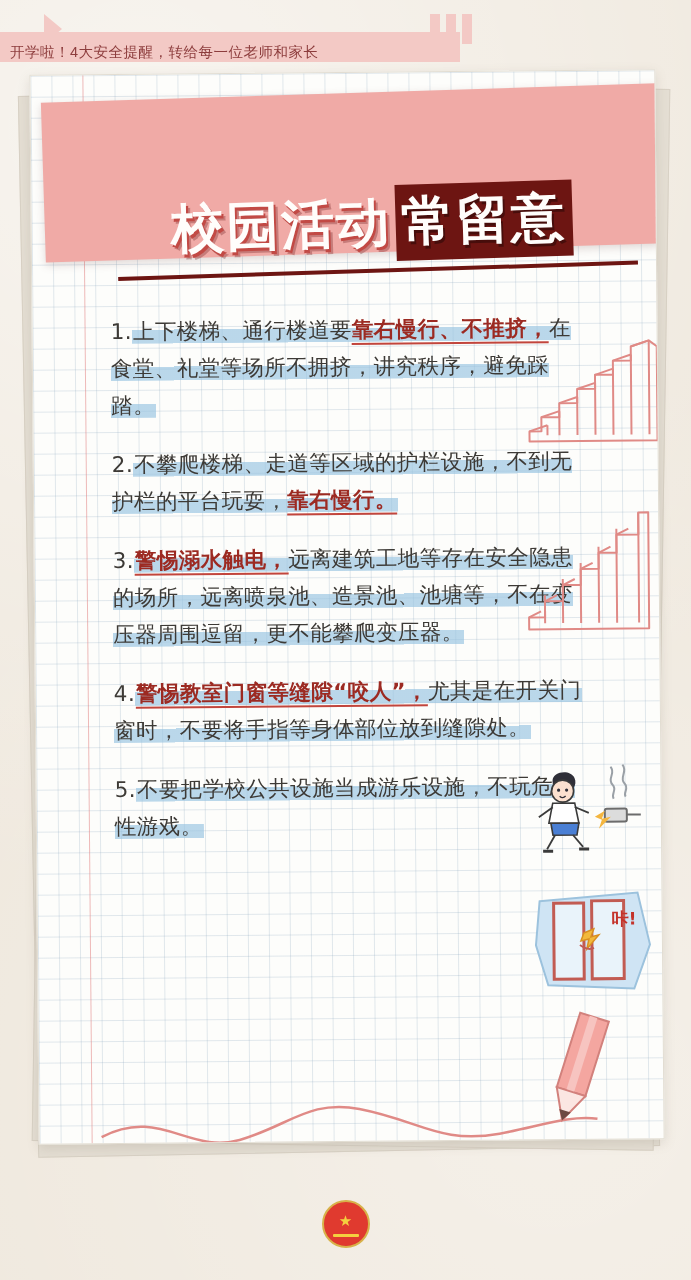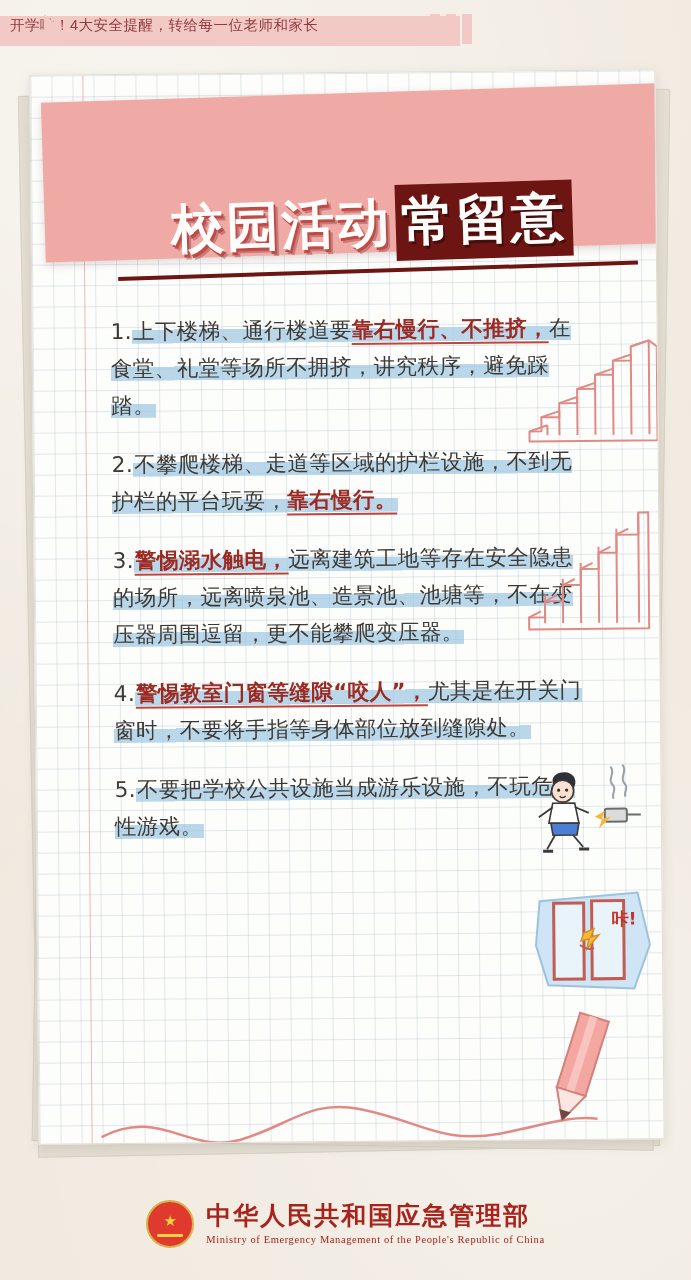--- a/index.html
+++ b/index.html
@@ -14,24 +14,24 @@
   body:before{
     content:"";position:absolute;inset:0;
     background:
       radial-gradient(circle at 20% 10%, rgba(255,255,255,.55), transparent 60%),
       radial-gradient(circle at 80% 85%, rgba(255,255,255,.35), transparent 60%);
     pointer-events:none;
   }
 
   
   .top-banner{
-    position:absolute;left:0;top:16px;
+    position:absolute;left:0;top:32px;
     height:30px;width:460px;
     background:#f3c9c5;
-    display:flex;align-items:flex-start;
+    display:flex;align-items:flex-end;
     padding-left:10px;
     box-sizing:border-box;
     z-index:5;
   }
   .top-banner .txt{
     font-size:14.5px;color:#8d3d3d;letter-spacing:.5px;
     white-space:nowrap;
   }
   .arrow-marks{
     position:absolute;left:430px;top:14px;height:30px;width:70px;
@@ -316,17 +316,13 @@
     </div>
 
   </div>
 </div>
 
 <div class="footer">
   <div class="emblem">
     <span class="star">★</span>
     <span class="bar"></span>
   </div>
-  <div class="footer-text">
-    <div class="footer-cn">中华人民共和国应急管理部</div>
-    <div class="footer-en">Ministry of Emergency Management of the People's Republic of China</div>
-  </div>
 </div>
 
 </body></html>

